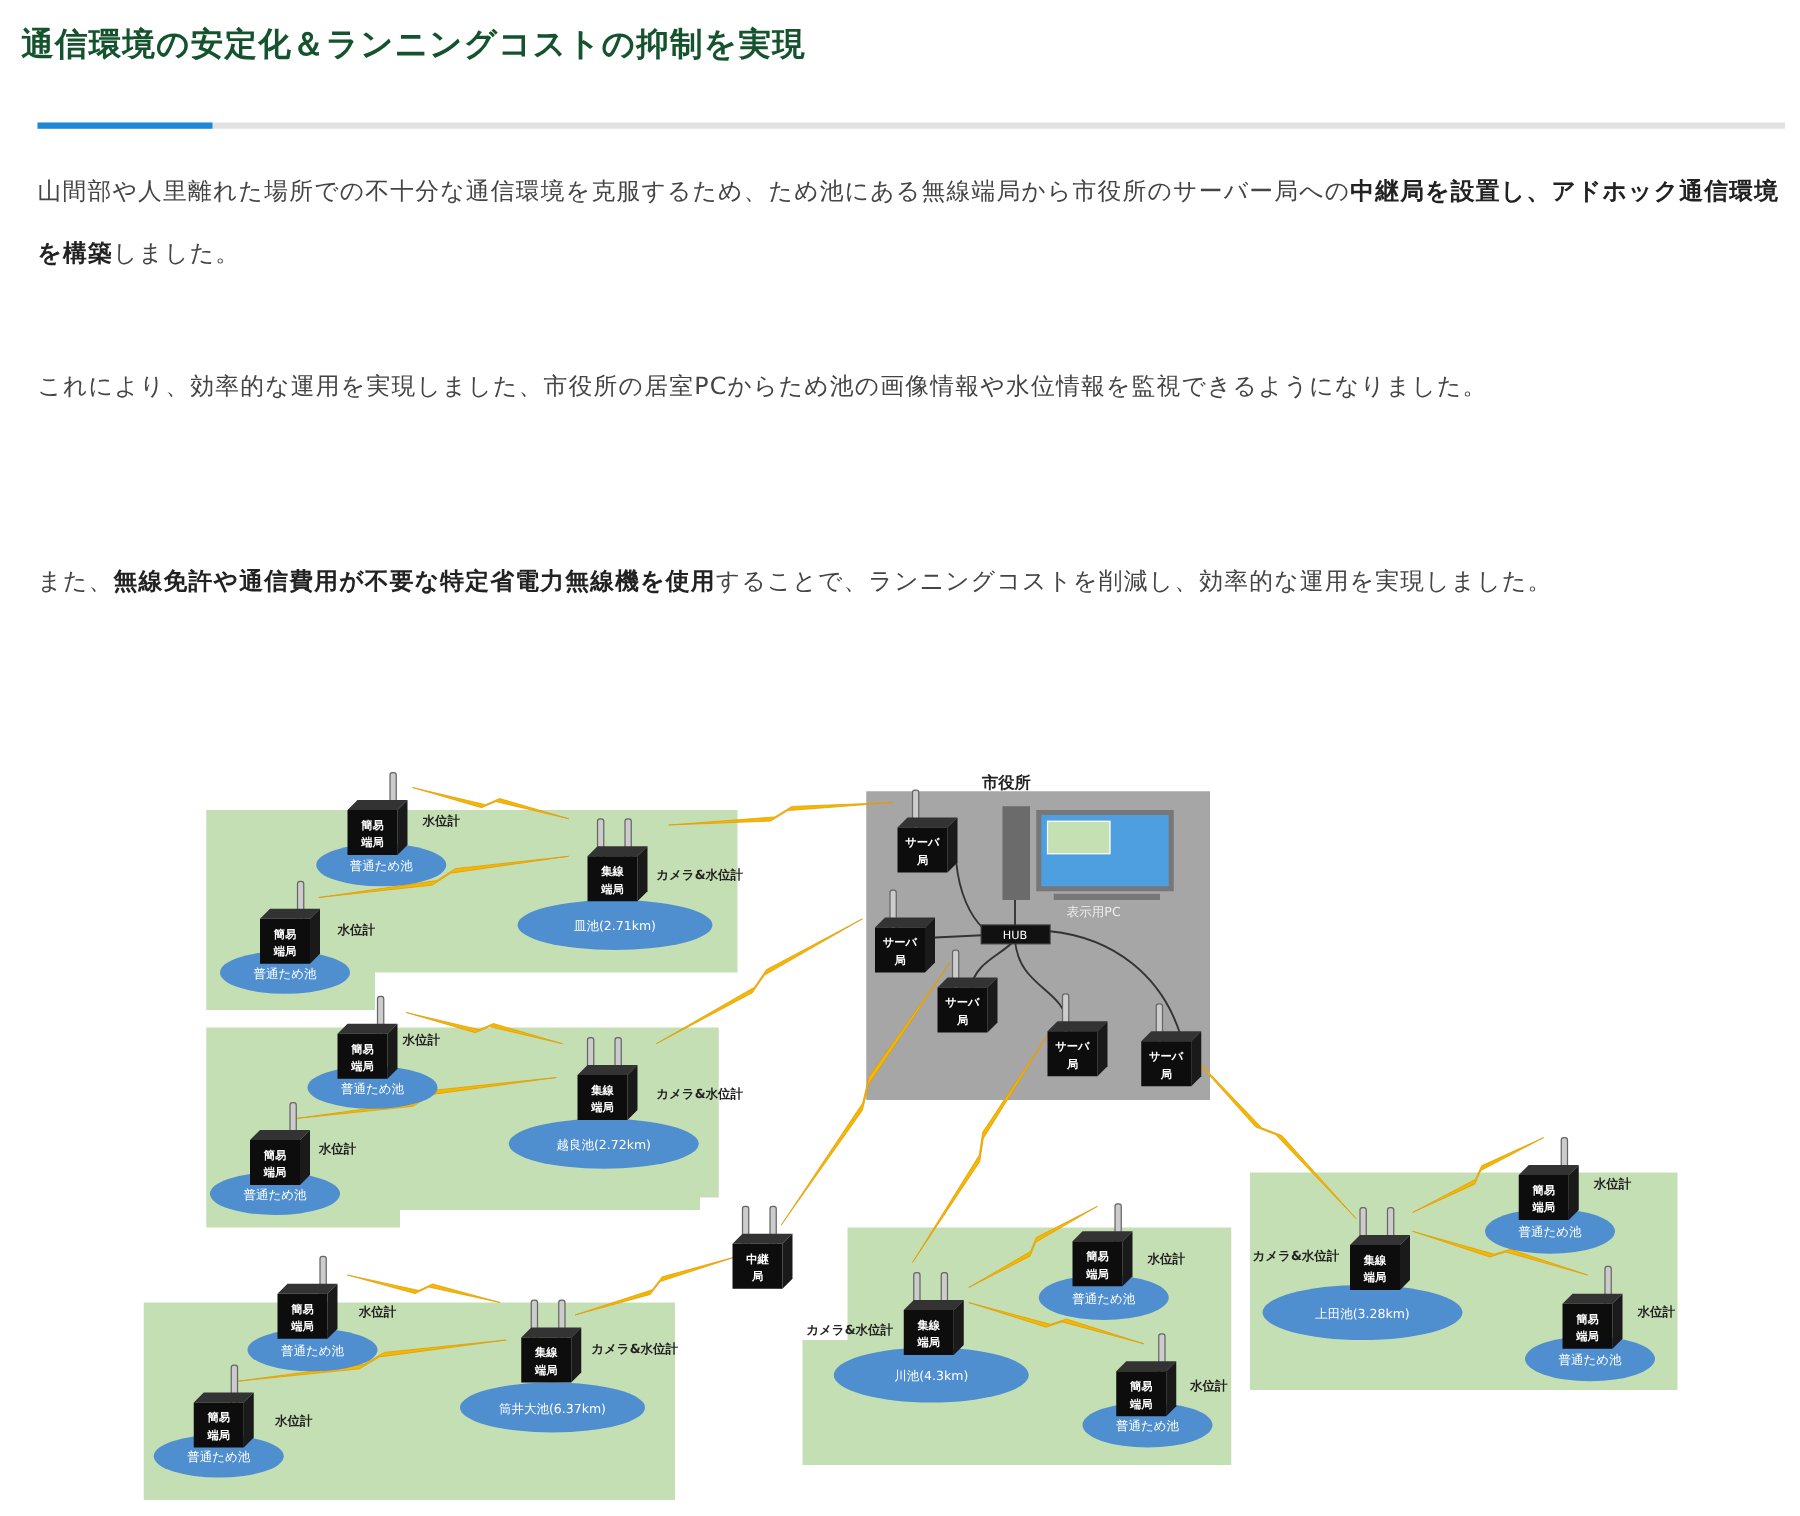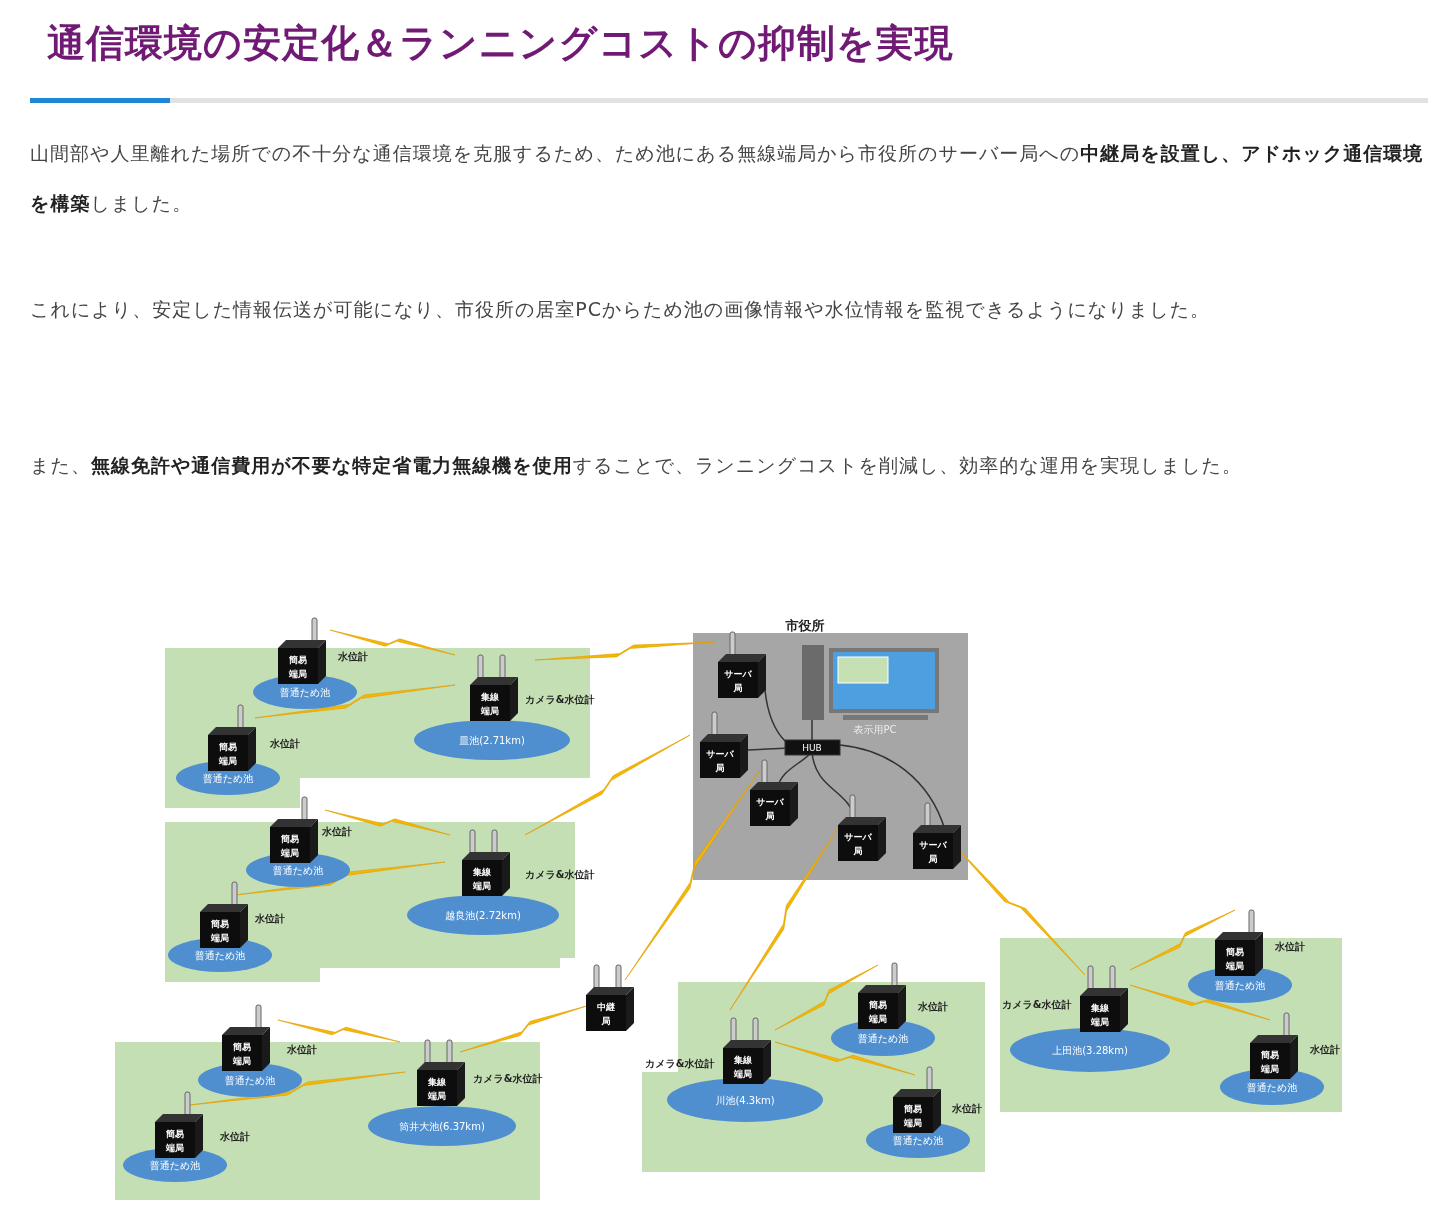--- a/index.html
+++ b/index.html
@@ -1,37 +1,37 @@
 <!DOCTYPE html>
 <html><head>
 <meta charset="utf-8">
 <style>
   html,body{margin:0;padding:0;background:#fff;}
   body{width:1440px;height:1213px;position:relative;overflow:hidden;font-family:"DejaVu Sans","Liberation Sans",sans-serif;color:#333;}
-  .title{position:absolute;left:47px;top:18px;font-size:38px;font-weight:bold;color:#701a75;letter-spacing:1px;margin:0;}
+  .title{position:absolute;left:17px;top:18px;font-size:26px;font-weight:bold;color:#14532d;letter-spacing:1px;margin:0;}
   .rule{position:absolute;left:30px;top:98px;width:1398px;height:5px;background:#e2e2e2;}
   .rule-accent{position:absolute;left:0;top:0;width:140px;height:5px;background:#1e88d6;}
   .para{position:absolute;left:30px;width:1400px;font-size:19px;line-height:50px;color:#444;margin:0;letter-spacing:1px;}
   .para b{color:#222;}
   #p1{top:128px;}
   #p2{top:284px;}
   #p3{top:440px;}
   #diagram{position:absolute;left:100px;top:605px;}
   #diagram text{font-family:"DejaVu Sans","Liberation Sans",sans-serif;}
 </style>
 </head>
 <body>
 
 <h1 class="title">通信環境の安定化＆ランニングコストの抑制を実現</h1>
 <div class="rule">
     <div class="rule-accent"></div>
   </div>
 
 <p class="para" id="p1"><span>山間部や人里離れた場所での不十分な通信環境を克服するため、ため池にある無線端局から市役所のサーバー局への</span><b>中継局を設置し、アドホック通信環境を構築</b><span>しました。</span></p>
-<p class="para" id="p2"><span>これにより、安定した情報伝送が可能になり、市役所の居室PCからため池の画像情報や水位情報を監視できるようになりました。</span></p>
+<p class="para" id="p2"><span>これにより、効率的な運用を実現しました、市役所の居室PCからため池の画像情報や水位情報を監視できるようになりました。</span></p>
 <p class="para" id="p3"><span>また、</span><b>無線免許や通信費用が不要な特定省電力無線機を使用</b><span>することで、ランニングコストを削減し、効率的な運用を実現しました。</span></p>
 
 <svg id="diagram" width="1250" height="605" viewBox="100 605 1250 605" xmlns="http://www.w3.org/2000/svg">
   <g id="fields">
       <polygon points="165,648 590,648 590,778 300,778 300,808 165,808" fill="#c5dfb4"></polygon>
       <polygon points="165,822 575,822 575,958 560,958 560,968 320,968 320,982 165,982" fill="#c5dfb4"></polygon>
       <polygon points="115,1042 540,1042 540,1200 115,1200" fill="#c5dfb4"></polygon>
       <polygon points="678,982 985,982 985,1172 642,1172 642,1072 678,1072" fill="#c5dfb4"></polygon>
       <polygon points="1000,938 1342,938 1342,1112 1000,1112" fill="#c5dfb4"></polygon>
     </g>

